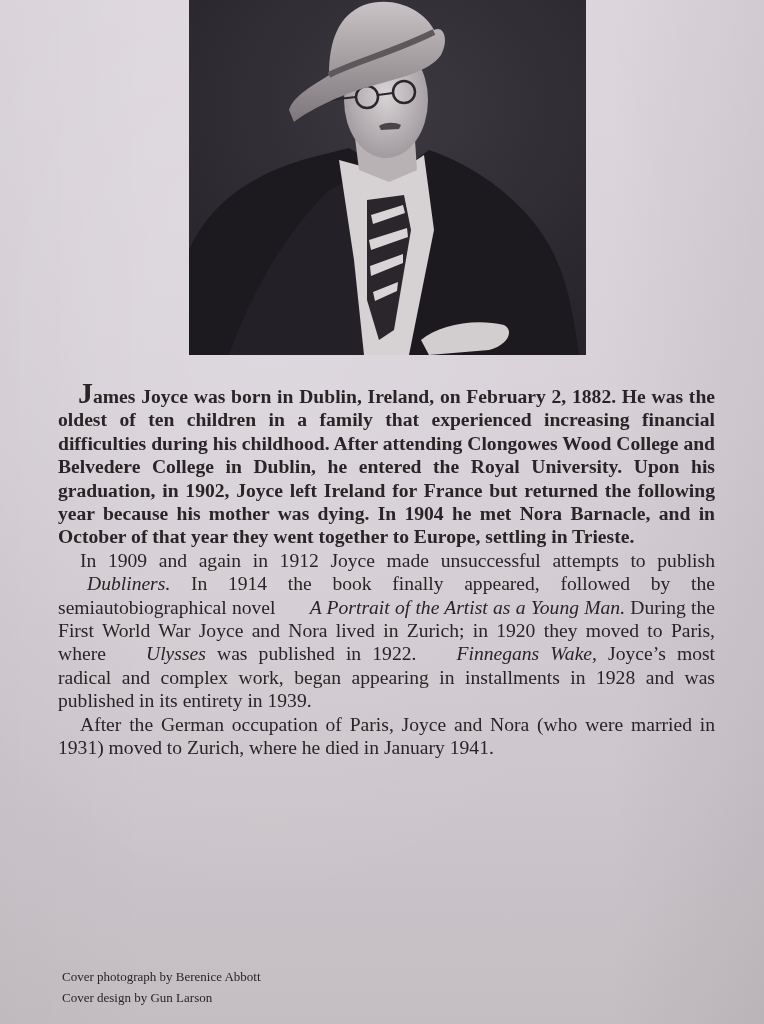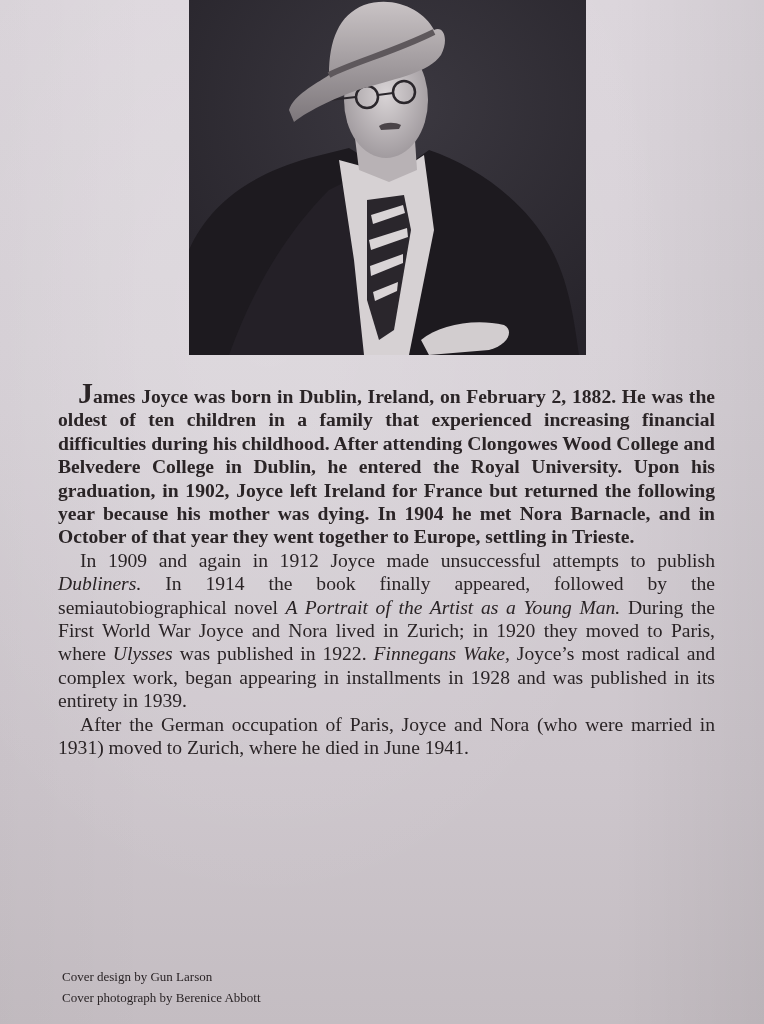--- a/index.html
+++ b/index.html
@@ -54,20 +54,21 @@
       text-indent: 0;
       font-weight: bold;
     }
     .bio p.first .dropcap {
       font-size: 30px;
       line-height: 18px;
       padding-left: 20px;
     }
     .bio em {
       font-style: italic;
+      margin-left: 29px;
     }
     .credits {
       position: absolute;
       left: 62px;
       top: 966px;
       font-size: 13px;
       line-height: 21px;
       color: #2a2426;
     }
     .credits div {
@@ -122,19 +123,19 @@
     <path d="M100 110 C105 95 125 85 140 75 C140 40 150 15 175 5 C205 -5 235 10 245 30 C255 25 260 40 252 55 C240 72 210 78 175 88 C150 96 120 110 105 122 Z" fill="url(#hat)"></path>
     <path d="M140 75 C165 62 205 52 245 32" stroke="#5e585c" stroke-width="6" fill="none"></path>
 
     <path d="M232 340 C250 325 285 318 315 325 C325 330 320 345 300 350 L240 355 Z" fill="#d2cdcf"></path>
   </svg>
 </div>
 
 <div class="bio">
   <p class="first"><span class="dropcap">J</span><span>ames Joyce was born in Dublin, Ireland, on February 2, 1882. He was the oldest of ten children in a family that experienced increasing financial difficulties during his childhood. After attending Clongowes Wood College and Belvedere College in Dublin, he entered the Royal University. Upon his graduation, in 1902, Joyce left Ireland for France but returned the following year because his mother was dying. In 1904 he met Nora Barnacle, and in October of that year they went together to Europe, settling in Trieste.</span></p>
   <p><span>In 1909 and again in 1912 Joyce made unsuccessful attempts to publish </span><em>Dubliners.</em><span> In 1914 the book finally appeared, followed by the semiautobiographical novel </span><em>A Portrait of the Artist as a Young Man.</em><span> During the First World War Joyce and Nora lived in Zurich; in 1920 they moved to Paris, where </span><em>Ulysses</em><span> was published in 1922. </span><em>Finnegans Wake,</em><span> Joyce’s most radical and complex work, began appearing in installments in 1928 and was published in its entirety in 1939.</span></p>
-  <p><span>After the German occupation of Paris, Joyce and Nora (who were married in 1931) moved to Zurich, where he died in June 1941.</span></p>
+  <p><span>After the German occupation of Paris, Joyce and Nora (who were married in 1931) moved to Zurich, where he died in January 1941.</span></p>
 </div>
 
 <div class="credits">
+  <div>Cover photograph by Berenice Abbott</div>
   <div>Cover design by Gun Larson</div>
-  <div>Cover photograph by Berenice Abbott</div>
 </div>
 
 </body></html>

